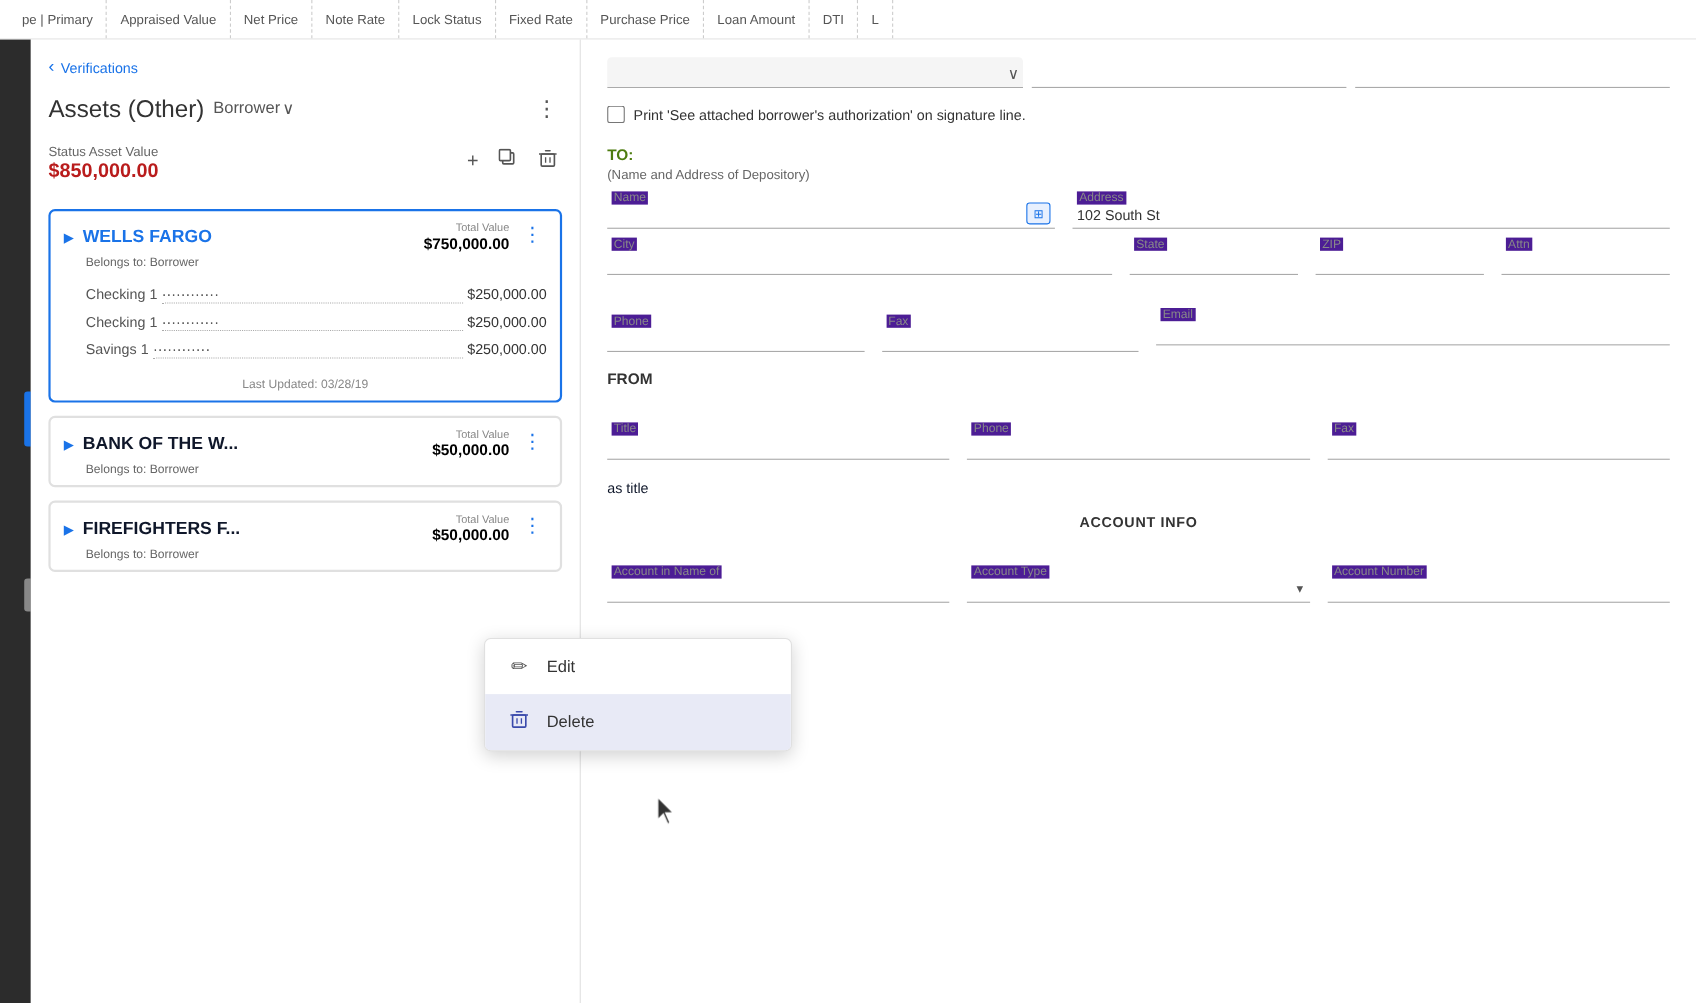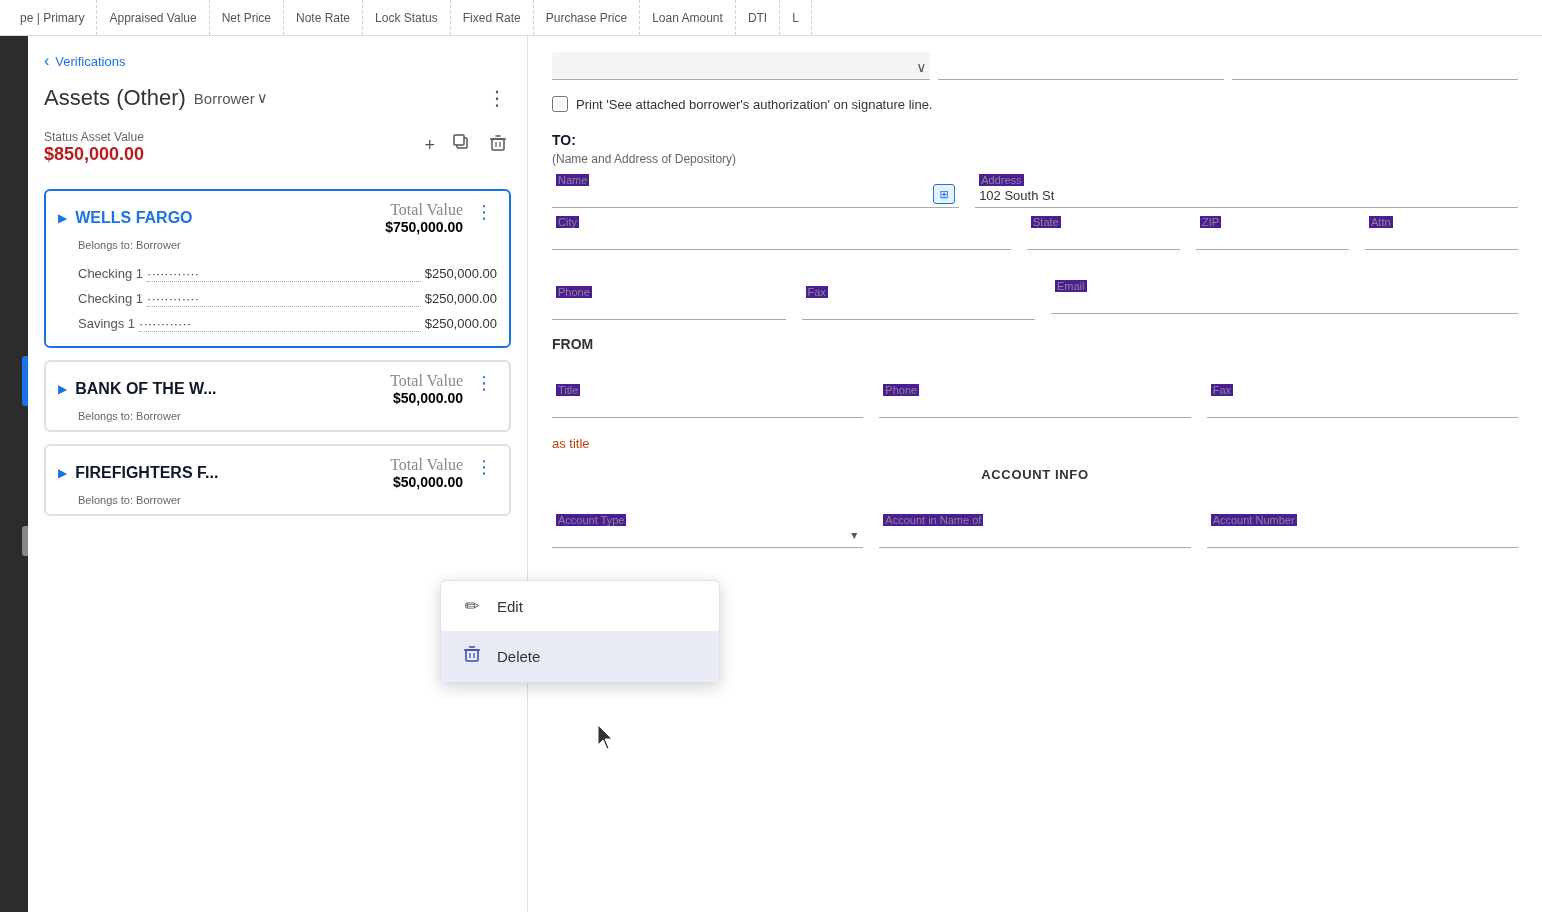--- a/index.html
+++ b/index.html
@@ -192,23 +192,22 @@
       padding-bottom: 8px;
       padding-left: 12px;
     }
     .asset-card-right {
       text-align: right;
       display: flex;
       align-items: flex-start;
       gap: 8px;
     }
     .asset-card-total-label {
-      font-size: 16px;
+      font-size: 10px;
       color: #888;
-      font-family: Liberation Serif, serif;
     }
     .asset-card-total-value {
       font-size: 14px;
       font-weight: 600;
       color: #000000;
     }
     .asset-card-menu {
       cursor: pointer;
       color: #1a73e8;
       font-size: 18px;
@@ -268,21 +267,21 @@
     .checkbox-row input[type="checkbox"] {
       width: 16px;
       height: 16px;
       border: 1.5px solid #888;
     }
 
     
     .section-label {
       font-weight: 600;
       font-size: 14px;
-      color: #0f172a;
+      color: #4d7c0f;
       margin-bottom: 4px;
     }
     .section-sublabel {
       font-size: 12px;
       color: #666;
       margin-bottom: 16px;
     }
 
     
     .form-row {
@@ -546,20 +545,21 @@
           <span class="asset-sub-item-name">Checking 1</span>
           <span class="asset-sub-item-dots">············</span>
           <span class="asset-sub-item-value">$250,000.00</span>
         </div>
         <div class="asset-sub-item">
           <span class="asset-sub-item-name">Savings 1</span>
           <span class="asset-sub-item-dots">············</span>
           <span class="asset-sub-item-value">$250,000.00</span>
         </div>
       </div>
+      <div class="asset-last-updated">Last Updated: 03/28/19</div>
     </div>
 
     <div class="asset-card default">
       <div class="asset-card-header">
         <div class="asset-card-header-left">
           <span class="asset-card-triangle">▶</span>
           <span class="asset-card-name">BANK OF THE W...</span>
         </div>
         <div class="asset-card-right">
           <div>
@@ -670,41 +670,41 @@
         <div class="form-field medium">
           <label>Phone</label>
           <input type="text" value="" style="">
         </div>
         <div class="form-field medium">
           <label>Fax</label>
           <input type="text" value="" style="">
         </div>
       </div>
 
-      <div style="padding: 2px 0 8px 0; font-size:13px; color:#c2410c;">
+      <div style="padding: 2px 0 8px 0; font-size:13px; color:#0f172a;">
         <span>as title</span>
       </div>
     </div>
 
     <div class="account-info-section">
       <div class="account-info-label">ACCOUNT INFO</div>
 
       <div class="form-row">
+        <div class="form-field medium">
+          <label>Account in Name of</label>
+          <input type="text" value="" style="">
+        </div>
         <div class="form-field medium select-wrapper">
           <label>Account Type</label>
           <select>
             <option value=""></option>
             <option value="checking">Checking</option>
             <option value="savings">Savings</option>
             <option value="money-market">Money Market</option>
           </select>
-        </div>
-        <div class="form-field medium">
-          <label>Account in Name of</label>
-          <input type="text" value="" style="">
         </div>
         <div class="form-field medium">
           <label>Account Number</label>
           <input type="text" value="" style="">
         </div>
       </div>
     </div>
 
   </div>
 

